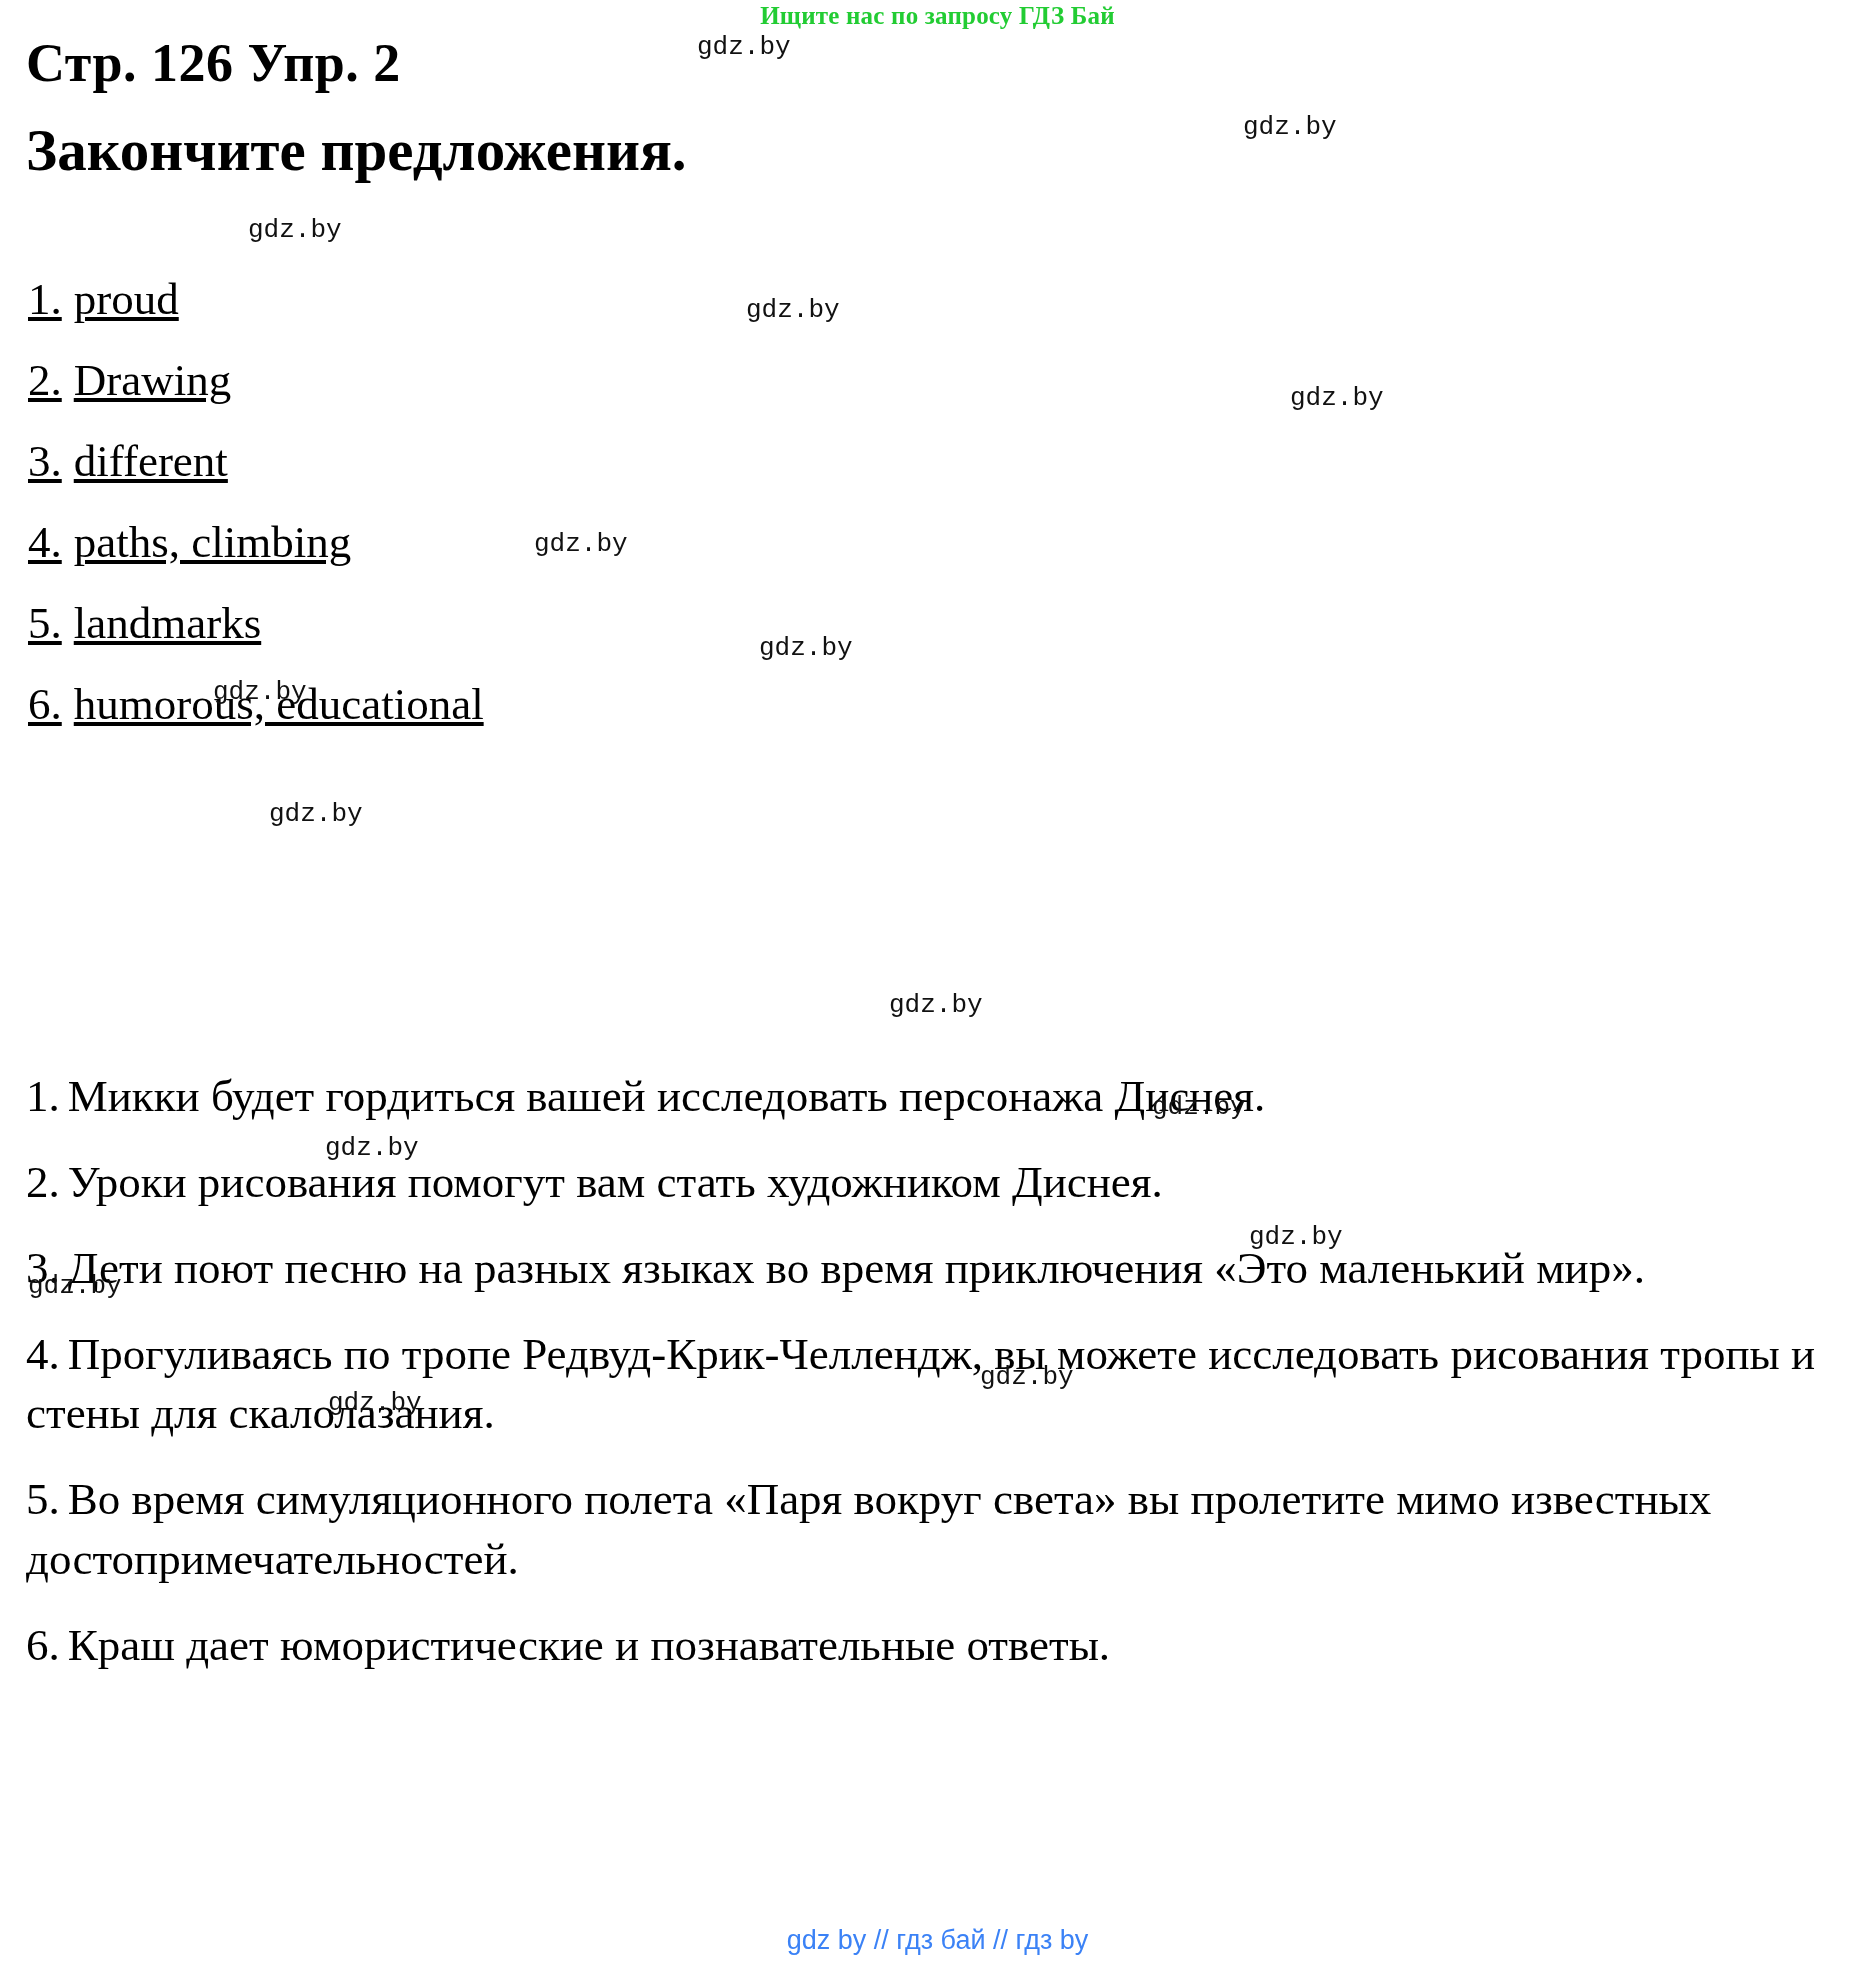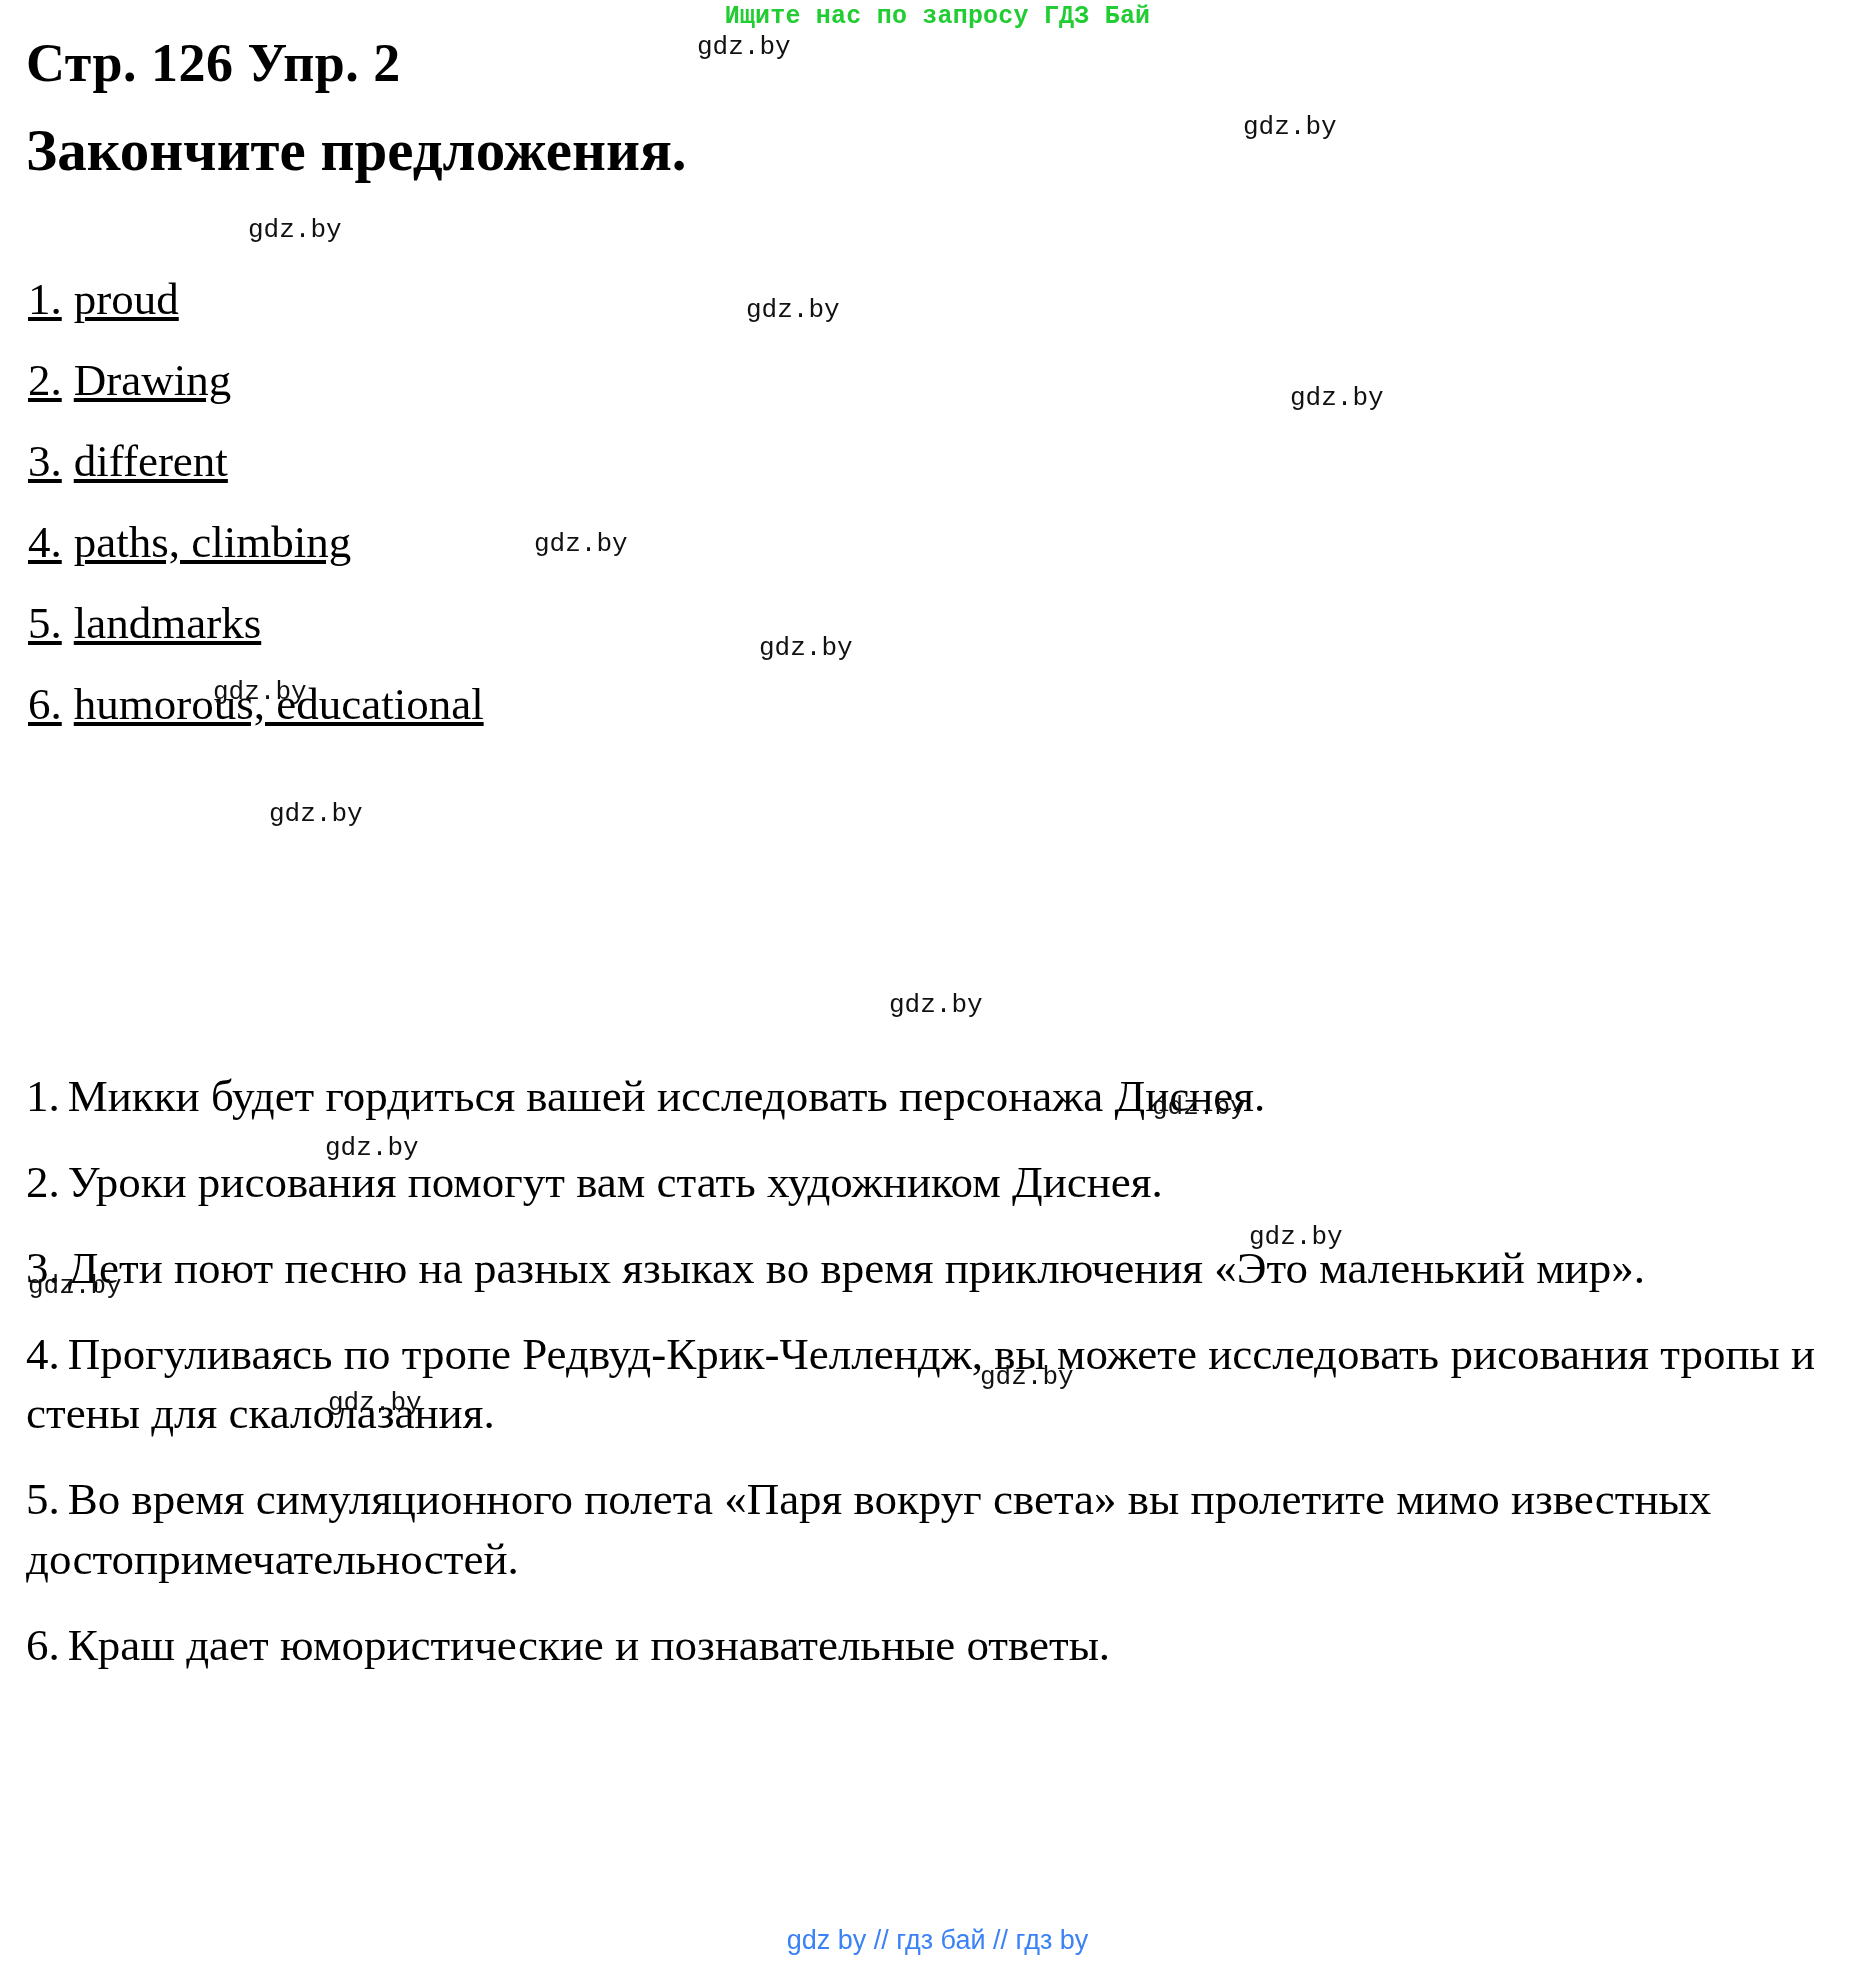--- a/index.html
+++ b/index.html
@@ -18,21 +18,21 @@
     color: #000000;
   }
 
   
   .promo {
     position: absolute;
     top: 2px;
     left: 0;
     width: 1875px;
     text-align: center;
-    font-family: Liberation Mono, monospace;
+    font-family: Liberation Serif, serif;
     font-size: 25px;
     font-weight: 700;
     letter-spacing: 0.2px;
     white-space: nowrap;
   }
 
   
   .wm {
     position: absolute;
     font-family: Liberation Mono, monospace;

